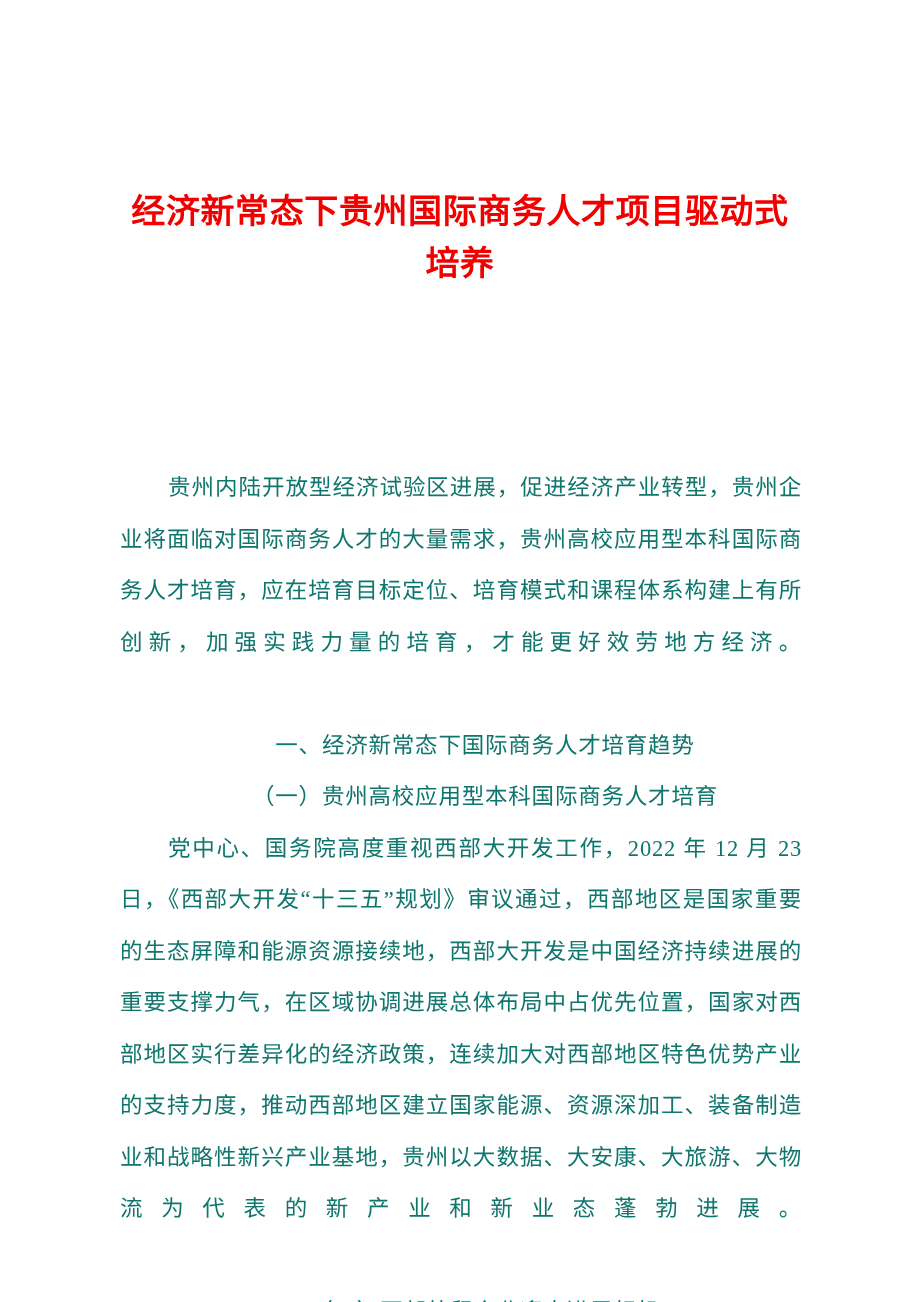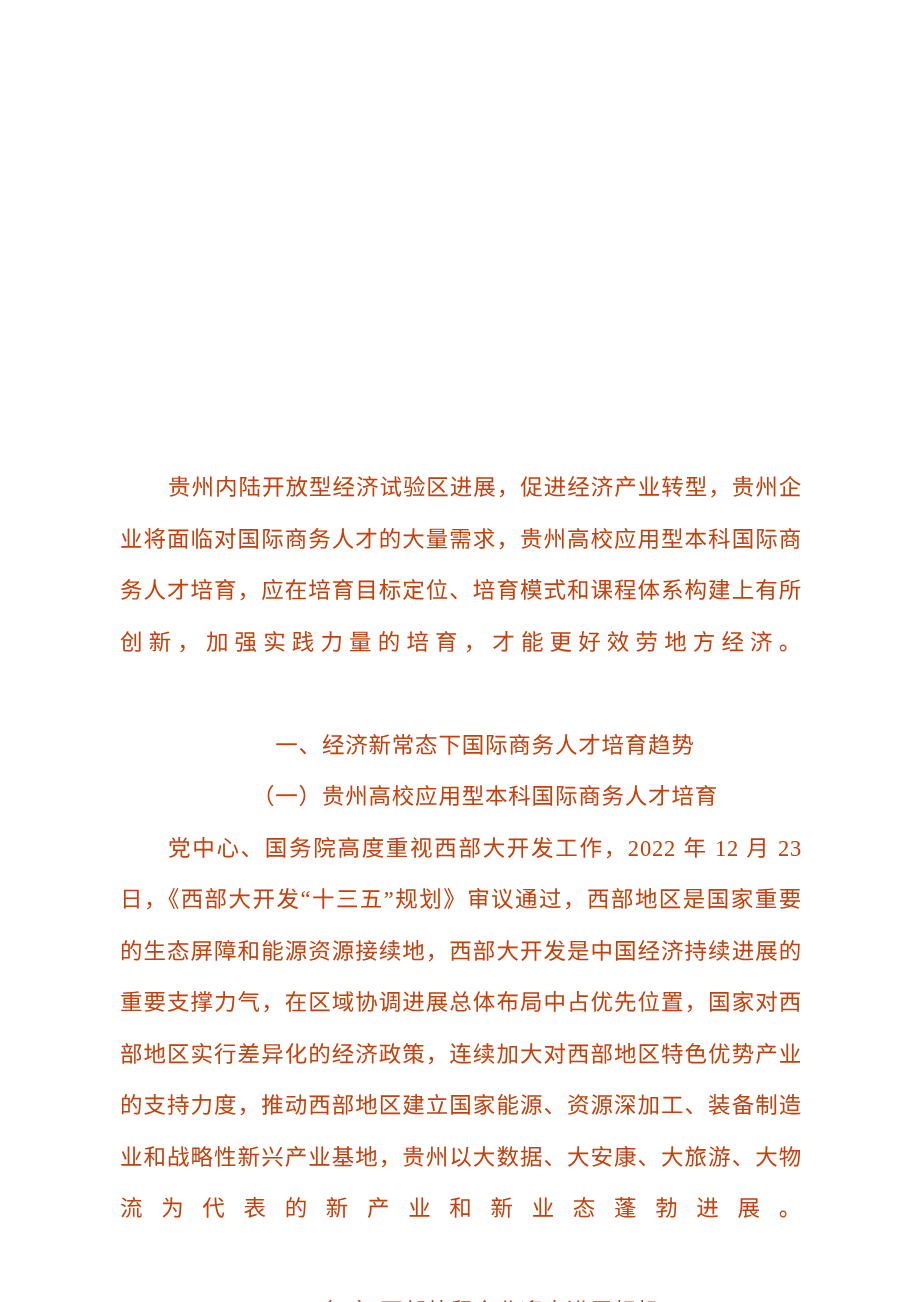--- a/index.html
+++ b/index.html
@@ -46,21 +46,21 @@
   
   .body-block {
     position: absolute;
     top: 462px;
     left: 120px;
     width: 682px;
   }
 
   .para {
     margin: 0 0 0 0;
-    color: #c2410c;
+    color: #0f766e;
     font-family: "Liberation Serif", "DejaVu Serif", serif;
     font-size: 22.5px;
     line-height: 51.5px;
     text-align: justify;
     text-justify: inter-character;
     text-indent: 48px;
     letter-spacing: 0.8px;
     word-break: break-all;
     font-weight: 400;
   }
@@ -76,20 +76,21 @@
   .heading {
     text-align: center;
   }
   .heading::after { content: none; }
 </style>
 </head>
 <body>
 
 <div class="page">
 
+  <h1 class="doc-title">经济新常态下贵州国际商务人才项目驱动式培养</h1>
 
   <div class="body-block">
       <p class="para">贵州内陆开放型经济试验区进展，促进经济产业转型，贵州企业将面临对国际商务人才的大量需求，贵州高校应用型本科国际商务人才培育，应在培育目标定位、培育模式和课程体系构建上有所创新，加强实践力量的培育，才能更好效劳地方经济。</p>
       <p class="para heading">一、经济新常态下国际商务人才培育趋势</p>
       <p class="para heading">（一）贵州高校应用型本科国际商务人才培育</p>
       <p class="para">党中心、国务院高度重视西部大开发工作，2022 年 12 月 23 日，《西部大开发“十三五”规划》审议通过，西部地区是国家重要的生态屏障和能源资源接续地，西部大开发是中国经济持续进展的重要支撑力气，在区域协调进展总体布局中占优先位置，国家对西部地区实行差异化的经济政策，连续加大对西部地区特色优势产业的支持力度，推动西部地区建立国家能源、资源深加工、装备制造业和战略性新兴产业基地，贵州以大数据、大安康、大旅游、大物流为代表的新产业和新业态蓬勃进展。</p>
       <p class="para heading">（二）西部外贸企业迎来进展契机</p>
     </div>
 
 </div>

